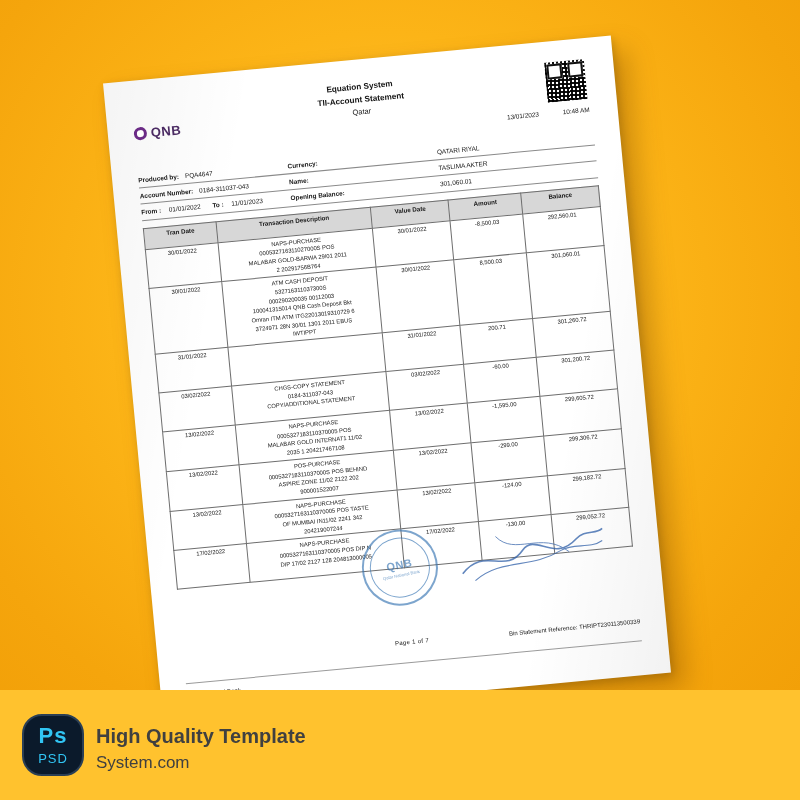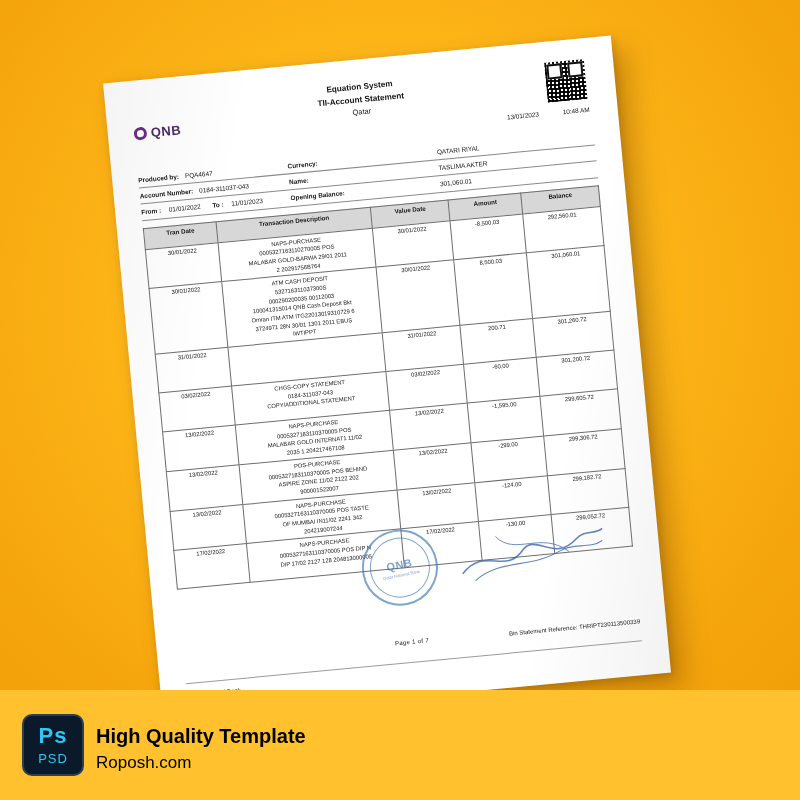--- a/index.html
+++ b/index.html
@@ -7,26 +7,26 @@
     width:800px;height:800px;overflow:hidden;
     background:#f5a81c;
     font-family:"Liberation Sans", sans-serif;
   }
   .stage{position:relative;width:800px;height:800px;
     background:radial-gradient(circle at 48% 38%, #ffc63f 0%, #fcb417 42%, #f5a50c 72%, #f09c05 100%);
     overflow:hidden;}
 
   
   .footer-band{position:absolute;left:0;bottom:0;width:800px;height:110px;background:#ffc22e;}
-  .psd-badge{position:absolute;left:22px;bottom:24px;width:62px;height:62px;border-radius:10px;
+  .psd-badge{position:absolute;left:22px;bottom:24px;width:62px;height:62px;border-radius:20px;
      background:#0b1a2b;color:#31c5f4;display:flex;flex-direction:column;align-items:center;justify-content:center;
      border:2px solid #2b3f55;box-sizing:border-box;}
   .psd-badge .ps{font-size:22px;font-weight:bold;letter-spacing:1px;line-height:1;}
   .psd-badge .psd{font-size:13px;font-weight:normal;letter-spacing:1px;margin-top:5px;line-height:1;}
-  .footer-text{position:absolute;left:96px;bottom:26px;color:#000000;}
+  .footer-text{position:absolute;left:96px;bottom:26px;color:#404040;}
   .footer-text .t1{font-size:20px;font-weight:bold;line-height:1.25;}
   .footer-text .t2{font-size:17px;font-weight:normal;line-height:1.3;margin-top:3px;}
 
   
   .paper-wrap{position:absolute;left:132px;top:58px;width:510px;height:640px;
      transform:rotate(-5.4deg);transform-origin:50% 50%;}
   .paper{position:relative;width:100%;height:100%;background:#ffffff;
      box-shadow: 14px 16px 26px rgba(120,70,0,.35), 2px 3px 8px rgba(0,0,0,.18);}
   .paper:before{content:"";position:absolute;inset:0;
      background:linear-gradient(105deg, rgba(0,0,0,.045) 0%, rgba(0,0,0,0) 22%, rgba(0,0,0,0) 78%, rgba(0,0,0,.05) 100%);
@@ -254,17 +254,17 @@
     </div>
   </div>
 
   <div class="footer-band">
     <div class="psd-badge">
       <span class="ps">Ps</span>
       <span class="psd">PSD</span>
     </div>
     <div class="footer-text">
       <div class="t1">High Quality Template</div>
-      <div class="t2">Roposh.com</div>
+      <div class="t2">System.com</div>
     </div>
   </div>
 
 </div>
 
 </body></html>

